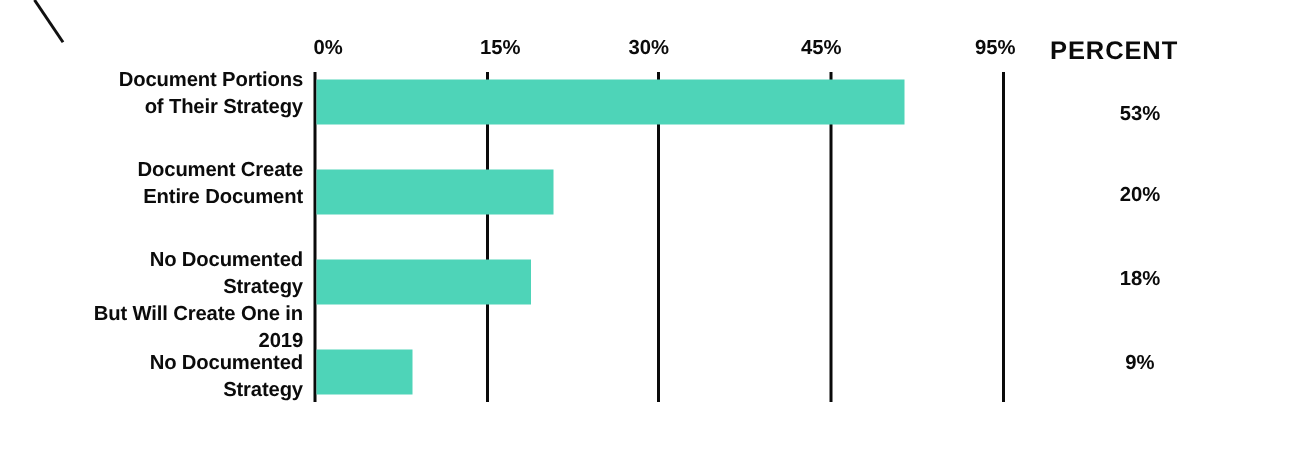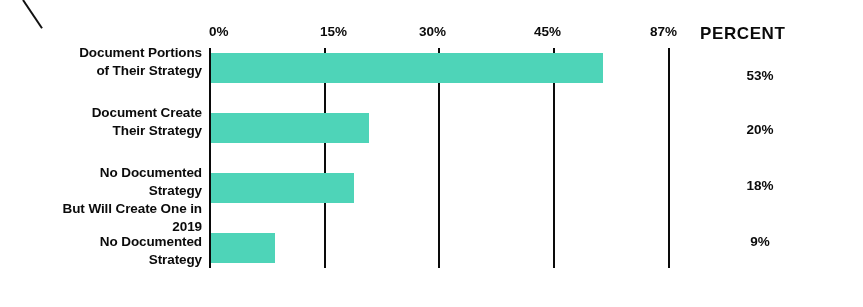--- a/index.html
+++ b/index.html
@@ -113,36 +113,36 @@
 
   <div class="scan-artifact"></div>
 
   <div class="cat-labels">
     <div class="cat-label" style="top:4px;">
       <span>Document Portions</span>
       <span>of Their Strategy</span>
     </div>
     <div class="cat-label" style="top:64px;">
       <span>Document Create</span>
-      <span>Their Strategy</span>
+      <span>Entire Document</span>
     </div>
     <div class="cat-label" style="top:124px;">
       <span>No Documented Strategy</span>
       <span>But Will Create One in 2019</span>
     </div>
     <div class="cat-label" style="top:193px;">
       <span>No Documented Strategy</span>
     </div>
   </div>
 
   <div class="tick" style="left:209px;">0%</div>
   <div class="tick" style="left:320px;">15%</div>
   <div class="tick" style="left:419px;text-align:center;">30%</div>
   <div class="tick" style="left:534px;">45%</div>
-  <div class="tick" style="left:650px;">87%</div>
+  <div class="tick" style="left:650px;">95%</div>
 
   <div class="plot">
     <div class="gridline" style="left:0px;"></div>
     <div class="gridline" style="left:115px;"></div>
     <div class="gridline" style="left:229px;"></div>
     <div class="gridline" style="left:344px;"></div>
     <div class="gridline" style="left:459px;"></div>
 
     <div class="bar" style="left:2px; top:5px;   width:392px;"></div>
     <div class="bar" style="left:2px; top:65px;  width:158px;"></div>

